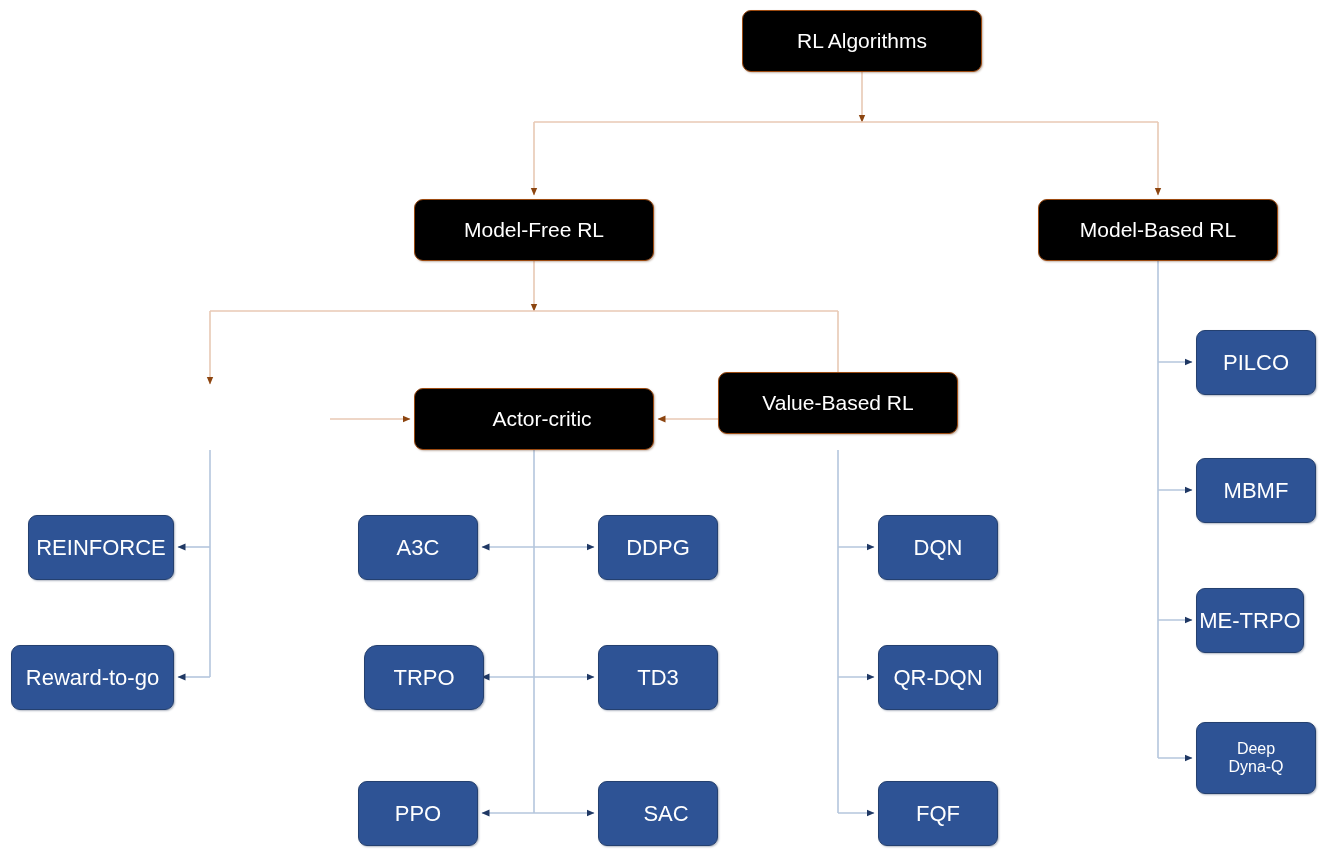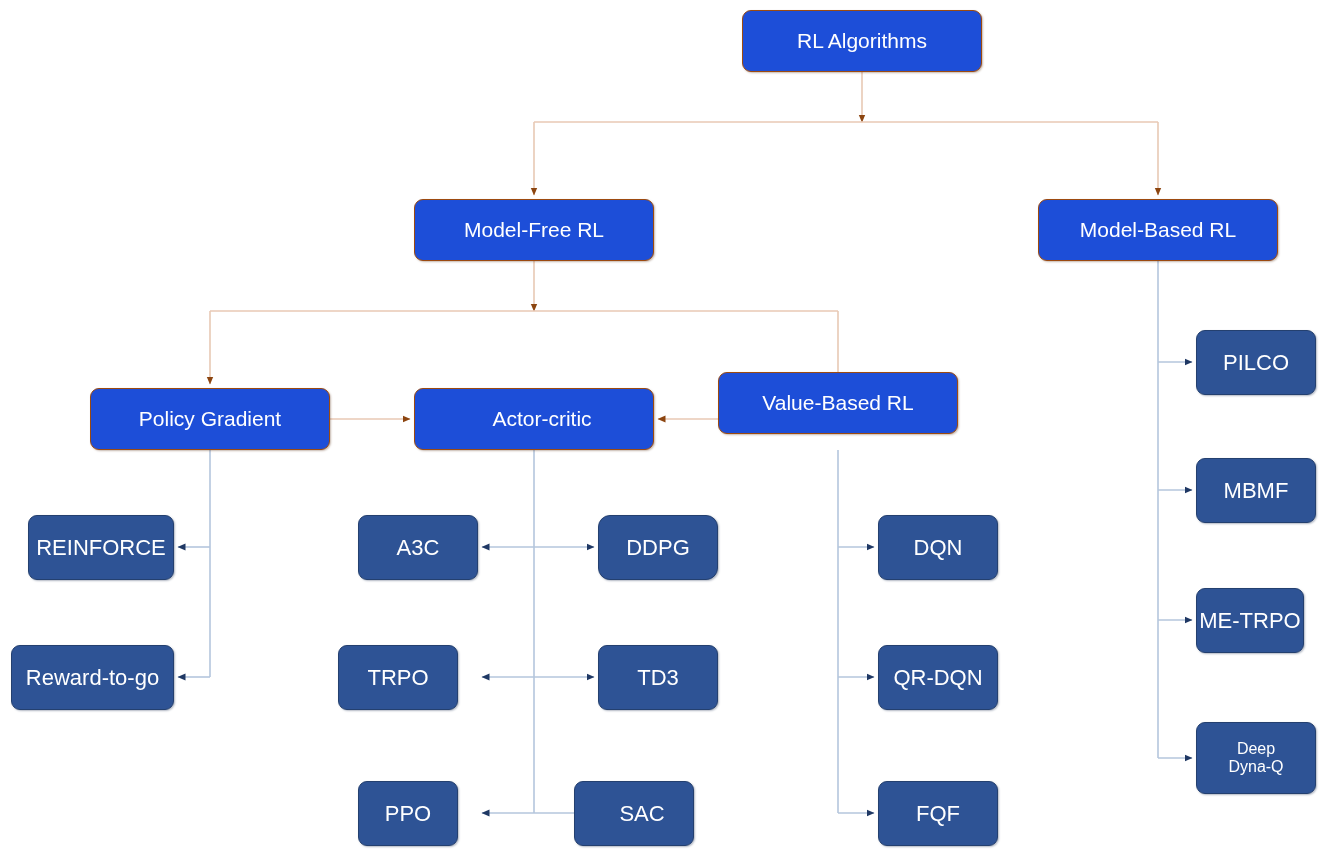--- a/index.html
+++ b/index.html
@@ -32,21 +32,21 @@
     align-items: center;
     justify-content: center;
     text-align: center;
     color: #ffffff;
     border-radius: 9px;
     line-height: 1.15;
     white-space: pre-line;
     z-index: 5;
   }
   .node.orange {
-    background: #1d4ed8;
+    background: #000000;
     border: 1px solid #9c4a10;
     box-shadow: 1px 1px 2px rgba(90,50,20,0.35);
     font-size: 21px;
   }
   .node.blue {
     background: #2e5395;
     border: 1px solid #24406f;
     box-shadow: 1px 1px 2px rgba(30,45,80,0.35);
     font-size: 22px;
   }
@@ -112,35 +112,34 @@
       <path d="M1158,758 L1192,758" marker-end="url(#arrow-blue)"></path>
     </g>
   </svg>
 
   <div class="node orange" style="left: 742px; top: 10px; width: 240px; height: 62px;">RL Algorithms</div>
 
   <div class="node orange" style="left: 414px; top: 199px; width: 240px; height: 62px;">Model-Free RL</div>
 
   <div class="node orange" style="left: 1038px; top: 199px; width: 240px; height: 62px;">Model-Based RL</div>
 
-  <div class="node orange" style="left: 90px; top: 388px; width: 240px; height: 62px;">Policy Gradient</div>
 
   <div class="node orange" style="left: 414px; top: 388px; width: 240px; height: 62px; padding-left: 16px;">Actor-critic</div>
 
   <div class="node orange" style="left: 718px; top: 372px; width: 240px; height: 62px;">Value-Based RL</div>
 
   <div id="leaf-host">
       <div class="node blue" style="left: 28px; top: 515px; width: 146px; height: 65px;">REINFORCE</div>
       <div class="node blue" style="left: 11px; top: 645px; width: 163px; height: 65px;">Reward-to-go</div>
       <div class="node blue" style="left: 358px; top: 515px; width: 120px; height: 65px;">A3C</div>
-      <div class="node blue" style="left: 598px; top: 515px; width: 120px; height: 65px; border-radius: 12px;">DDPG</div>
-      <div class="node blue" style="left: 338px; top: 645px; width: 120px; height: 65px;">TRPO</div>
+      <div class="node blue" style="left: 598px; top: 515px; width: 120px; height: 65px;">DDPG</div>
+      <div class="node blue" style="left: 364px; top: 645px; width: 120px; height: 65px; border-radius: 13px;">TRPO</div>
       <div class="node blue" style="left: 598px; top: 645px; width: 120px; height: 65px;">TD3</div>
-      <div class="node blue" style="left: 358px; top: 781px; width: 100px; height: 65px;">PPO</div>
-      <div class="node blue" style="left: 574px; top: 781px; width: 120px; height: 65px; padding-left: 16px;">SAC</div>
+      <div class="node blue" style="left: 358px; top: 781px; width: 120px; height: 65px;">PPO</div>
+      <div class="node blue" style="left: 598px; top: 781px; width: 120px; height: 65px; padding-left: 16px;">SAC</div>
       <div class="node blue" style="left: 878px; top: 515px; width: 120px; height: 65px;">DQN</div>
       <div class="node blue" style="left: 878px; top: 645px; width: 120px; height: 65px;">QR-DQN</div>
       <div class="node blue" style="left: 878px; top: 781px; width: 120px; height: 65px;">FQF</div>
       <div class="node blue" style="left: 1196px; top: 330px; width: 120px; height: 65px;">PILCO</div>
       <div class="node blue" style="left: 1196px; top: 458px; width: 120px; height: 65px;">MBMF</div>
       <div class="node blue" style="left: 1196px; top: 588px; width: 108px; height: 65px;">ME-TRPO</div>
       <div class="node blue small-text" style="left: 1196px; top: 722px; width: 120px; height: 72px;">Deep
 Dyna-Q</div>
     </div>
 

